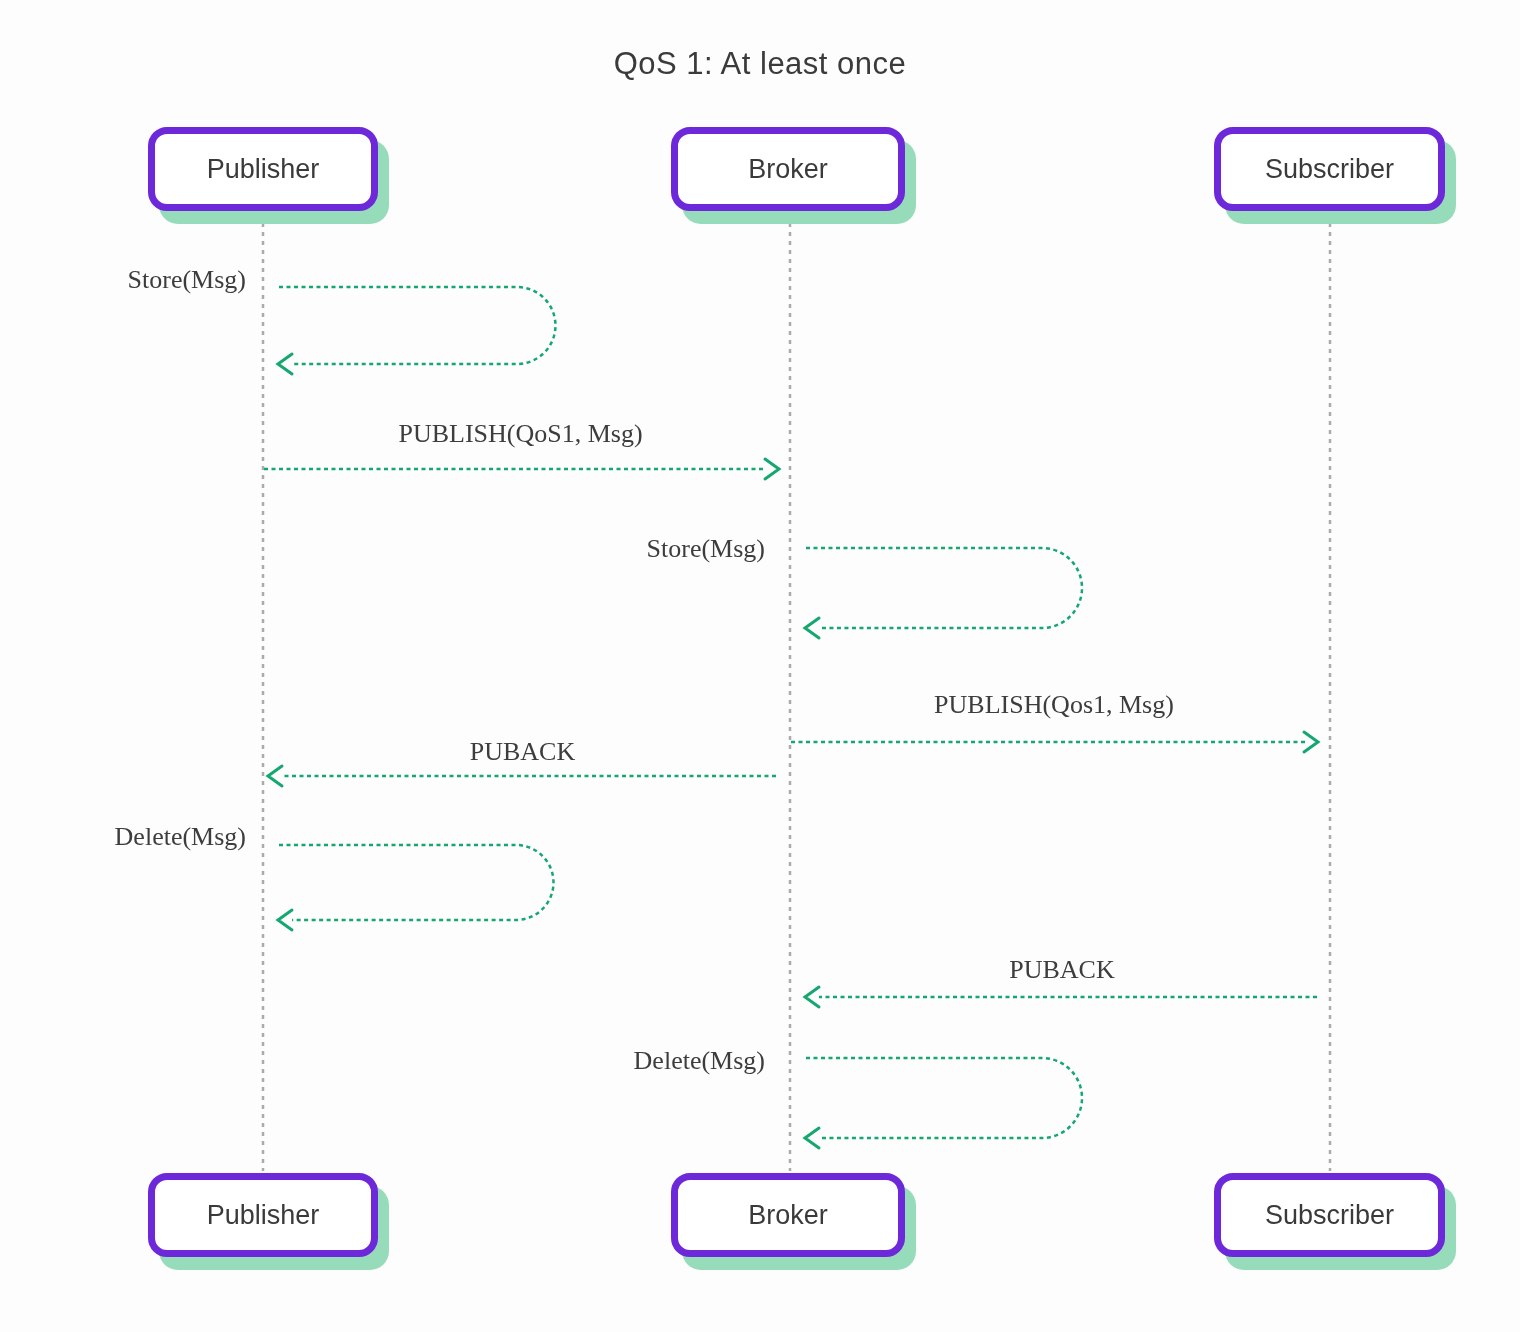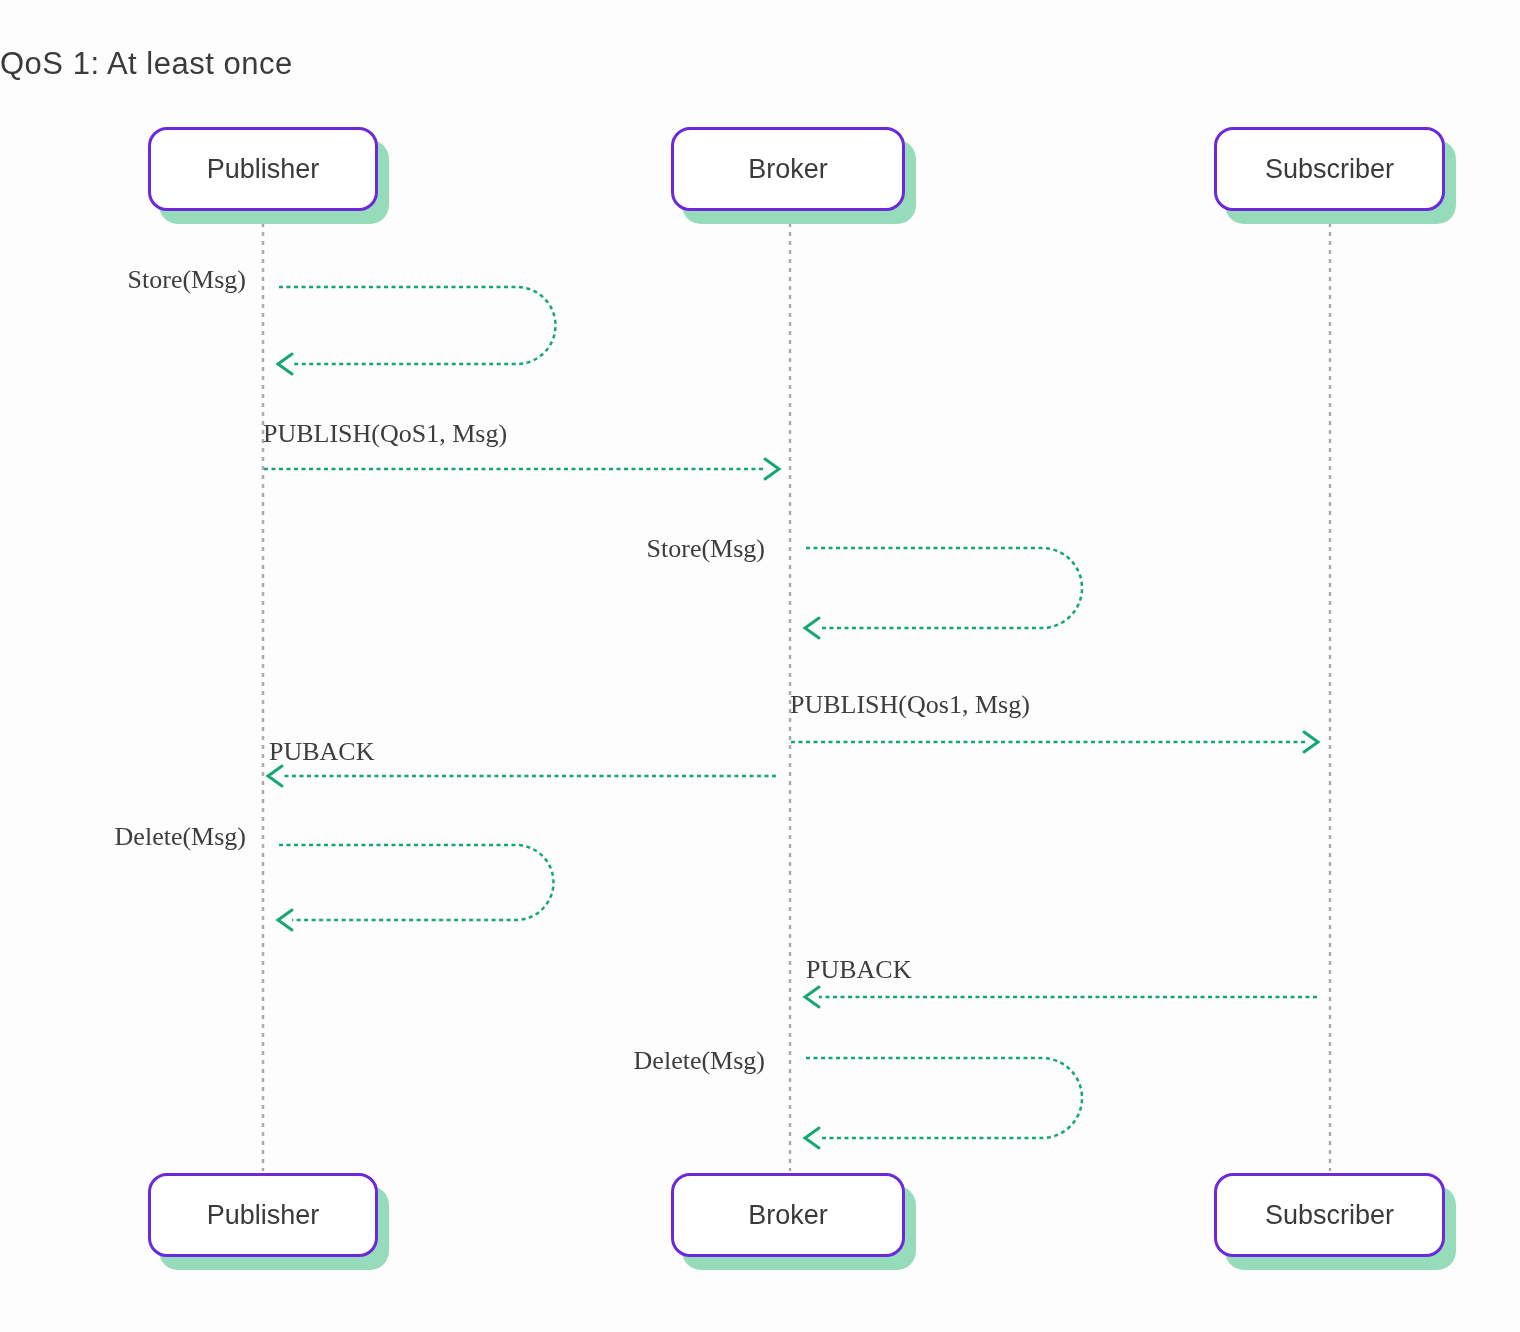--- a/index.html
+++ b/index.html
@@ -10,52 +10,52 @@
     background: #fdfdfd;
     font-family: "Liberation Sans", sans-serif;
     color: #3b3b3b;
     overflow: hidden;
   }
   .title {
     position: absolute;
     top: 46px;
     left: 0;
     width: 100%;
-    text-align: left;
+    text-align: center;
     font-size: 31px;
     letter-spacing: 0.5px;
     color: #3b3b3b;
   }
   .overlay {
     position: absolute;
     top: 0;
     left: 0;
   }
   .actor-box {
     position: absolute;
     height: 84px;
     background: #ffffff;
-    border: 3px solid #6d28d9;
+    border: 7px solid #6d28d9;
     border-radius: 19px;
     box-shadow: 11px 13px 0 0 #96dcba;
     display: flex;
     align-items: center;
     justify-content: center;
     font-size: 27px;
     color: #3a3a3a;
     box-sizing: border-box;
   }
   .msg-label {
     position: absolute;
     font-size: 26px;
     color: #3d3d3d;
     white-space: nowrap;
     font-family: Liberation Serif, serif;
   }
-  .msg-label.centered { text-align: left; }
+  .msg-label.centered { text-align: center; }
 </style>
 </head>
 <body>
 
 <div class="canvas">
 
   <div class="title">QoS 1: At least once</div>
 
   <svg class="overlay" width="1520" height="1332" viewBox="0 0 1520 1332" fill="none" xmlns="http://www.w3.org/2000/svg">
 

